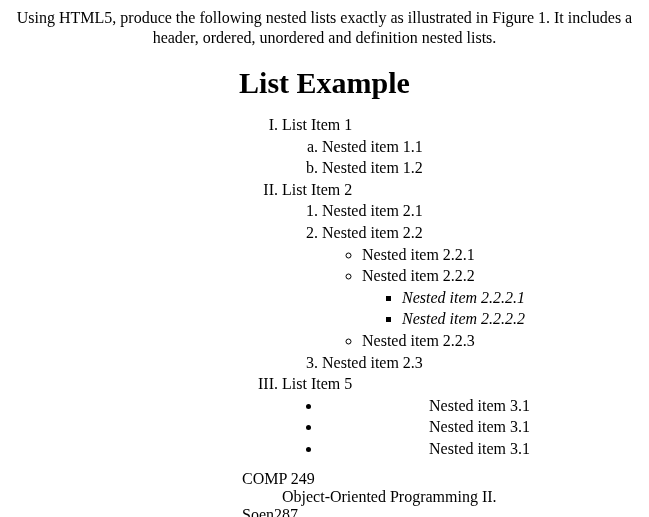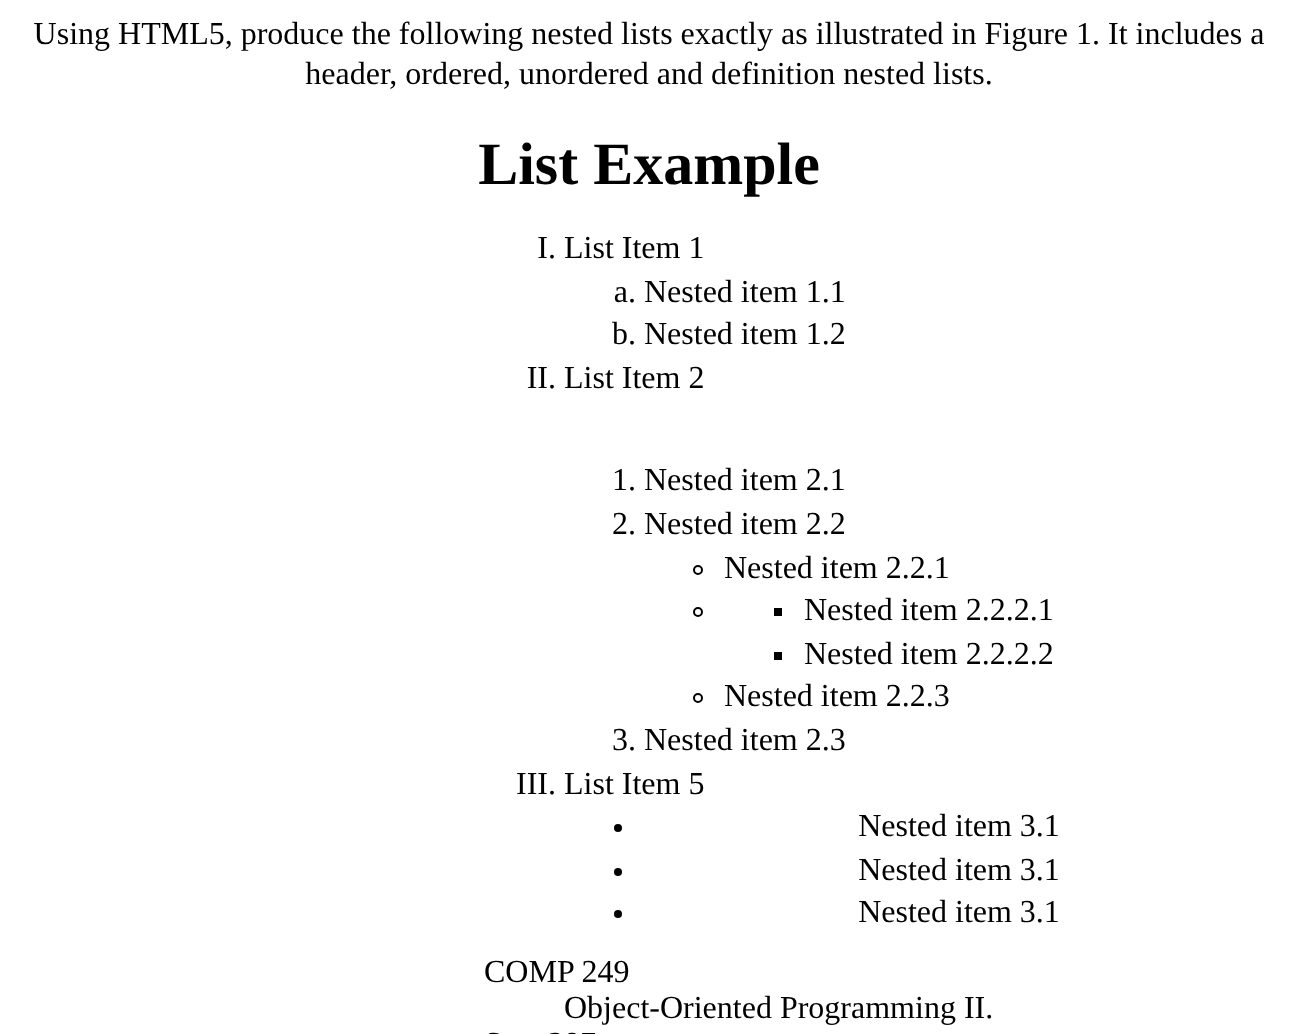--- a/index.html
+++ b/index.html
@@ -28,23 +28,23 @@
   }
   ol, ul {
     margin: 0;
     padding-left: 40px;
   }
   li {
     line-height: 1.35;
   }
   ol.roman { list-style-type: upper-roman; }
   ol.alpha { list-style-type: lower-alpha; }
-  ol.dec   { list-style-type: decimal; margin-top: 30px; }
+  ol.dec   { list-style-type: decimal; }
   ul.circle { list-style-type: circle; }
-  ul.square { list-style-type: square; }
+  ul.square { list-style-type: square; font-style: italic; }
   ul.disc   { list-style-type: disc; text-align: center; }
 
   dl.defs {
     margin: 10px 0 0 0;
   }
   dl.defs dt {
     margin: 0;
   }
   dl.defs dd {
     margin: 0 0 0 40px;
@@ -69,20 +69,21 @@
     </li>
     <li>
       <span>List Item 2</span>
       <ol class="dec">
         <li>Nested item 2.1</li>
         <li>
           <span>Nested item 2.2</span>
           <ul class="circle">
             <li>Nested item 2.2.1</li>
             <li>
+              <span>Nested item 2.2.2</span>
               <ul class="square">
                 <li>Nested item 2.2.2.1</li>
                 <li>Nested item 2.2.2.2</li>
               </ul>
             </li>
             <li>Nested item 2.2.3</li>
           </ul>
         </li>
         <li>Nested item 2.3</li>
       </ol>

